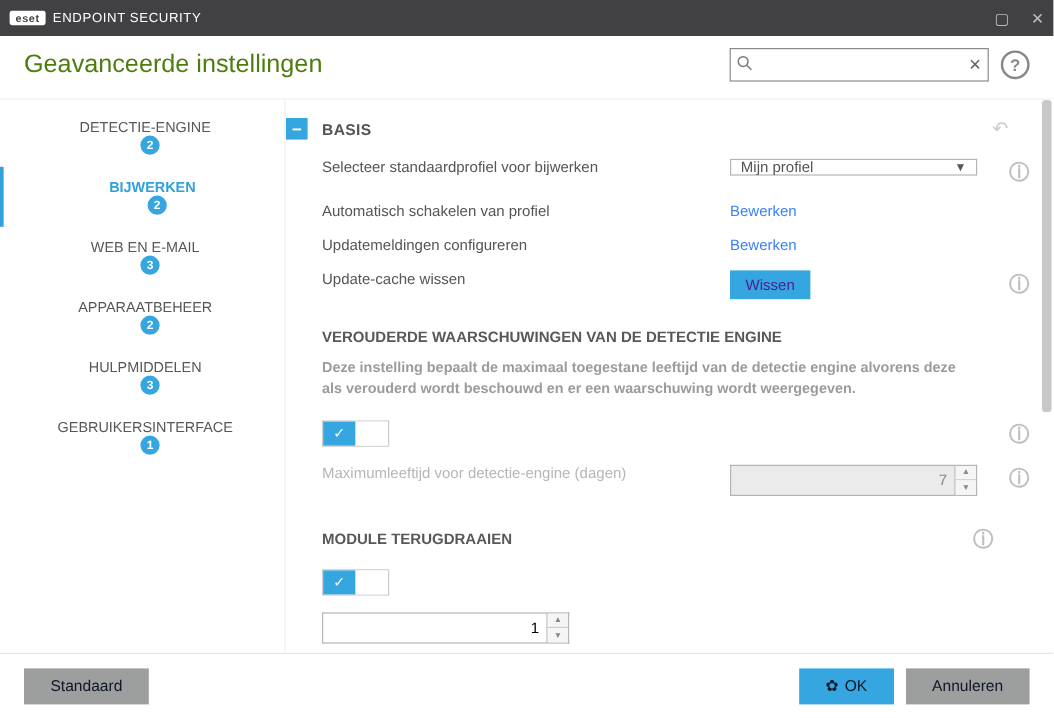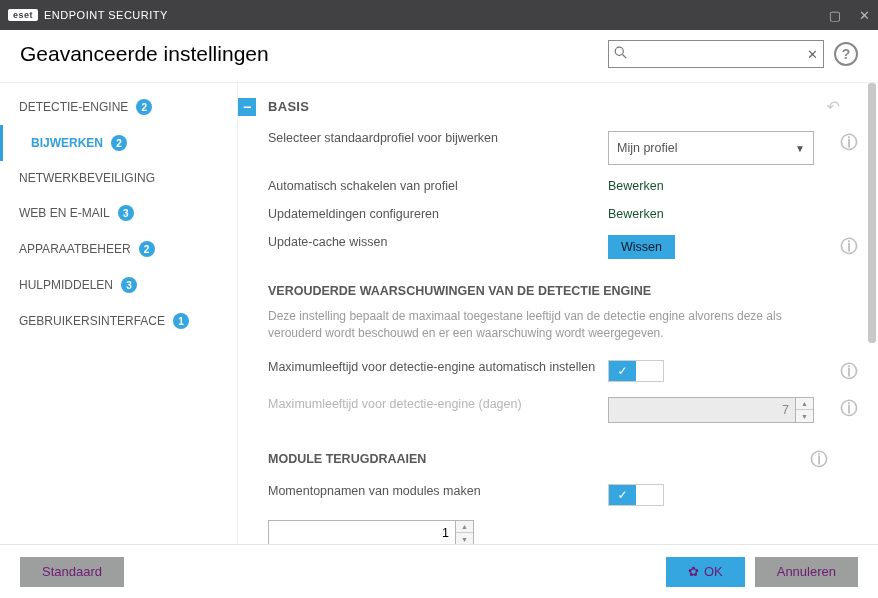--- a/index.html
+++ b/index.html
@@ -6,71 +6,71 @@
 body { background: #fff; width: 878px; height: 598px; overflow: hidden; display: flex; flex-direction: column; }
 
 .titlebar { background: #414042; color: #fff; height: 30px; display: flex; align-items: center; padding: 0 8px; }
 .titlebar .brand { font-size: 11px; letter-spacing: 0.5px; display: flex; align-items: center; gap: 6px; }
 .titlebar .brand .eset-badge { background: #fff; color: #414042; font-size: 9px; font-weight: bold; padding: 1px 5px; border-radius: 2px; }
 .titlebar .brand .prod { font-weight: 300; }
 .titlebar .wincontrols { margin-left: auto; display: flex; gap: 18px; font-size: 13px; color: #bbb; }
 .titlebar .wincontrols span { cursor: pointer; }
 
 .headerbar { display: flex; align-items: center; padding: 10px 20px 14px 20px; border-bottom: 1px solid #eee; }
-.headerbar h1 { font-size: 21px; font-weight: 400; color: #000000; }
+.headerbar h1 { font-size: 21px; font-weight: 400; color: #4d7c0f; }
 .headerbar .searchwrap { margin-left: auto; display: flex; align-items: center; gap: 10px; }
 .searchbox { position: relative; }
 .searchbox input { width: 216px; height: 28px; border: 1px solid #8a8a8a; padding: 0 26px; font-size: 13px; }
 .searchbox .mag { position: absolute; left: 6px; top: 50%; transform: translateY(-50%); color: #777; font-size: 13px; }
 .searchbox .clear { position: absolute; right: 6px; top: 50%; transform: translateY(-50%); color: #666; font-size: 13px; cursor: pointer; }
 .help { width: 24px; height: 24px; border: 2px solid #888; border-radius: 50%; display: flex; align-items: center; justify-content: center; color: #888; font-weight: bold; font-size: 14px; cursor: pointer; }
 
 .main { flex: 1; display: flex; overflow: hidden; }
 .sidebar { width: 238px; border-right: 1px solid #eee; padding-top: 6px; }
-.nav-item { display: flex; align-items: center; padding: 10px 14px 10px 16px; font-size: 12px; color: #575757; cursor: pointer; border-left: 3px solid transparent; }
+.nav-item { display: flex; align-items: center; padding: 10px 14px 10px 16px; font-size: 12px; color: #575757; cursor: pointer; border-left: 3px solid transparent; flex-direction: column; }
 .nav-item.active { color: #32a0da; border-left-color: #32a0da; font-weight: 600; padding-left: 28px; }
 .nav-item .badge { margin-left: 8px; background: #36a6e0; color: #fff; width: 16px; height: 16px; border-radius: 50%; font-size: 10px; display: flex; align-items: center; justify-content: center; font-weight: 600; }
 
 .content { flex: 1; overflow-y: auto; padding: 6px 14px 10px 0; position: relative; }
 .content-scroll { position: absolute; right: 2px; top: 0; bottom: 0; width: 8px; }
 .content-scroll .thumb { background: #c8c8c8; width: 100%; height: 260px; border-radius: 3px; }
 
 .section-head { display: flex; align-items: center; padding: 8px 6px 8px 0; }
 .collapse-btn { width: 18px; height: 18px; background: #36a6e0; color: #fff; display: flex; align-items: center; justify-content: center; font-size: 14px; font-weight: bold; margin-right: 12px; cursor: pointer; }
 .section-title { font-size: 13px; font-weight: 600; color: #555; letter-spacing: 0.3px; }
 .section-head .revert { margin-left: auto; color: #ccc; font-size: 16px; margin-right: 18px; }
 
 .row { display: flex; align-items: flex-start; padding: 7px 0 7px 30px; font-size: 12.5px; color: #555; }
 .row .label { flex: 0 0 340px; }
 .row .control { flex: 1; }
 .row .info { width: 30px; text-align: center; color: #bfbfbf; font-size: 17px; font-weight: bold; }
 .row.disabled .label { color: #b6b6b6; }
 
-.dropdown { width: 206px; height: 34px; border: 1px solid #b5b5b5; background: #fff; padding: 0 8px; font-size: 12.5px; display: flex; align-items: center; justify-content: space-between; cursor: pointer; }
+.dropdown { width: 206px; height: 14px; border: 1px solid #b5b5b5; background: #fff; padding: 0 8px; font-size: 12.5px; display: flex; align-items: center; justify-content: space-between; cursor: pointer; }
 .dropdown .chev { color: #555; font-size: 10px; }
-.link { color: #14532d; cursor: pointer; font-size: 12.5px; }
-.btn-small { background: #35a6df; color: #0f172a; border: none; padding: 5px 13px; font-size: 12.5px; cursor: pointer; }
+.link { color: #3b82f6; cursor: pointer; font-size: 12.5px; }
+.btn-small { background: #35a6df; color: #4c1d95; border: none; padding: 5px 13px; font-size: 12.5px; cursor: pointer; }
 
 .subhead { padding: 18px 30px 6px 30px; font-size: 12.5px; font-weight: 600; color: #585858; display: flex; align-items: center; }
 .subhead .info { margin-left: auto; width: 30px; text-align: center; color: #bfbfbf; font-size: 17px; font-weight: bold; }
-.desc { padding: 4px 30px 10px 30px; font-size: 12px; color: #9b9b9b; line-height: 1.45; max-width: 600px; }
+.desc { padding: 4px 30px 10px 30px; font-size: 12px; color: #9b9b9b; line-height: 1.45; max-width: 600px; font-weight: bold; }
 
 .toggle { width: 56px; height: 22px; display: flex; cursor: pointer; border: 1px solid #ccc; }
 .toggle .on { flex: 1; background: #35a6df; color: #fff; display: flex; align-items: center; justify-content: center; font-size: 12px; }
 .toggle .off { flex: 1; background: #fff; }
 
 .spinner { width: 206px; height: 26px; display: flex; }
 .spinner input { flex: 1; border: 1px solid #b5b5b5; text-align: right; padding: 0 6px; font-size: 12.5px; background: #fff; }
 .spinner.disabled input { background: #ebebeb; color: #888; }
 .spinner .arrows { width: 18px; display: flex; flex-direction: column; border: 1px solid #b5b5b5; border-left: none; }
 .spinner .arrows span { flex: 1; font-size: 7px; color: #888; display: flex; align-items: center; justify-content: center; cursor: pointer; background: #f5f5f5; }
 .spinner .arrows span:first-child { border-bottom: 1px solid #ccc; }
 
 .footer { height: 54px; border-top: 1px solid #e6e6e6; display: flex; align-items: center; padding: 0 20px; gap: 10px; }
-.btn { height: 30px; padding: 0 22px; font-size: 13px; border: none; cursor: pointer; color: #701a75; }
+.btn { height: 30px; padding: 0 22px; font-size: 13px; border: none; cursor: pointer; color: #0f172a; }
 .btn.default { background: #9d9e9e; }
 .btn.ok { background: #35a6df; display: flex; align-items: center; gap: 5px; }
 .btn.cancel { background: #9d9e9e; }
 .footer .spacer { flex: 1; }
 </style>
 </head>
 <body>
 
 <div class="titlebar">
   <div class="brand">
@@ -104,23 +104,20 @@
   <div class="sidebar">
     <div class="nav-item">
       <span>DETECTIE-ENGINE</span>
       <span class="badge">2</span>
     </div>
     <div class="nav-item active">
       <span>BIJWERKEN</span>
       <span class="badge">2</span>
     </div>
     <div class="nav-item">
-      <span>NETWERKBEVEILIGING</span>
-    </div>
-    <div class="nav-item">
       <span>WEB EN E-MAIL</span>
       <span class="badge">3</span>
     </div>
     <div class="nav-item">
       <span>APPARAATBEHEER</span>
       <span class="badge">2</span>
     </div>
     <div class="nav-item">
       <span>HULPMIDDELEN</span>
       <span class="badge">3</span>
@@ -170,21 +167,20 @@
       <div class="control"><button class="btn-small">Wissen</button></div>
       <div class="info">ⓘ</div>
     </div>
 
     <div class="subhead">
       <span>VEROUDERDE WAARSCHUWINGEN VAN DE DETECTIE ENGINE</span>
     </div>
     <div class="desc">Deze instelling bepaalt de maximaal toegestane leeftijd van de detectie engine alvorens deze als verouderd wordt beschouwd en er een waarschuwing wordt weergegeven.</div>
 
     <div class="row">
-      <div class="label">Maximumleeftijd voor detectie-engine automatisch instellen</div>
       <div class="control">
         <div class="toggle">
           <div class="on">✓</div>
           <div class="off"></div>
         </div>
       </div>
       <div class="info">ⓘ</div>
     </div>
 
     <div class="row disabled">
@@ -200,21 +196,20 @@
       </div>
       <div class="info">ⓘ</div>
     </div>
 
     <div class="subhead">
       <span>MODULE TERUGDRAAIEN</span>
       <div class="info">ⓘ</div>
     </div>
 
     <div class="row">
-      <div class="label">Momentopnamen van modules maken</div>
       <div class="control">
         <div class="toggle">
           <div class="on">✓</div>
           <div class="off"></div>
         </div>
       </div>
       <div class="info"></div>
     </div>
 
     <div class="row">

